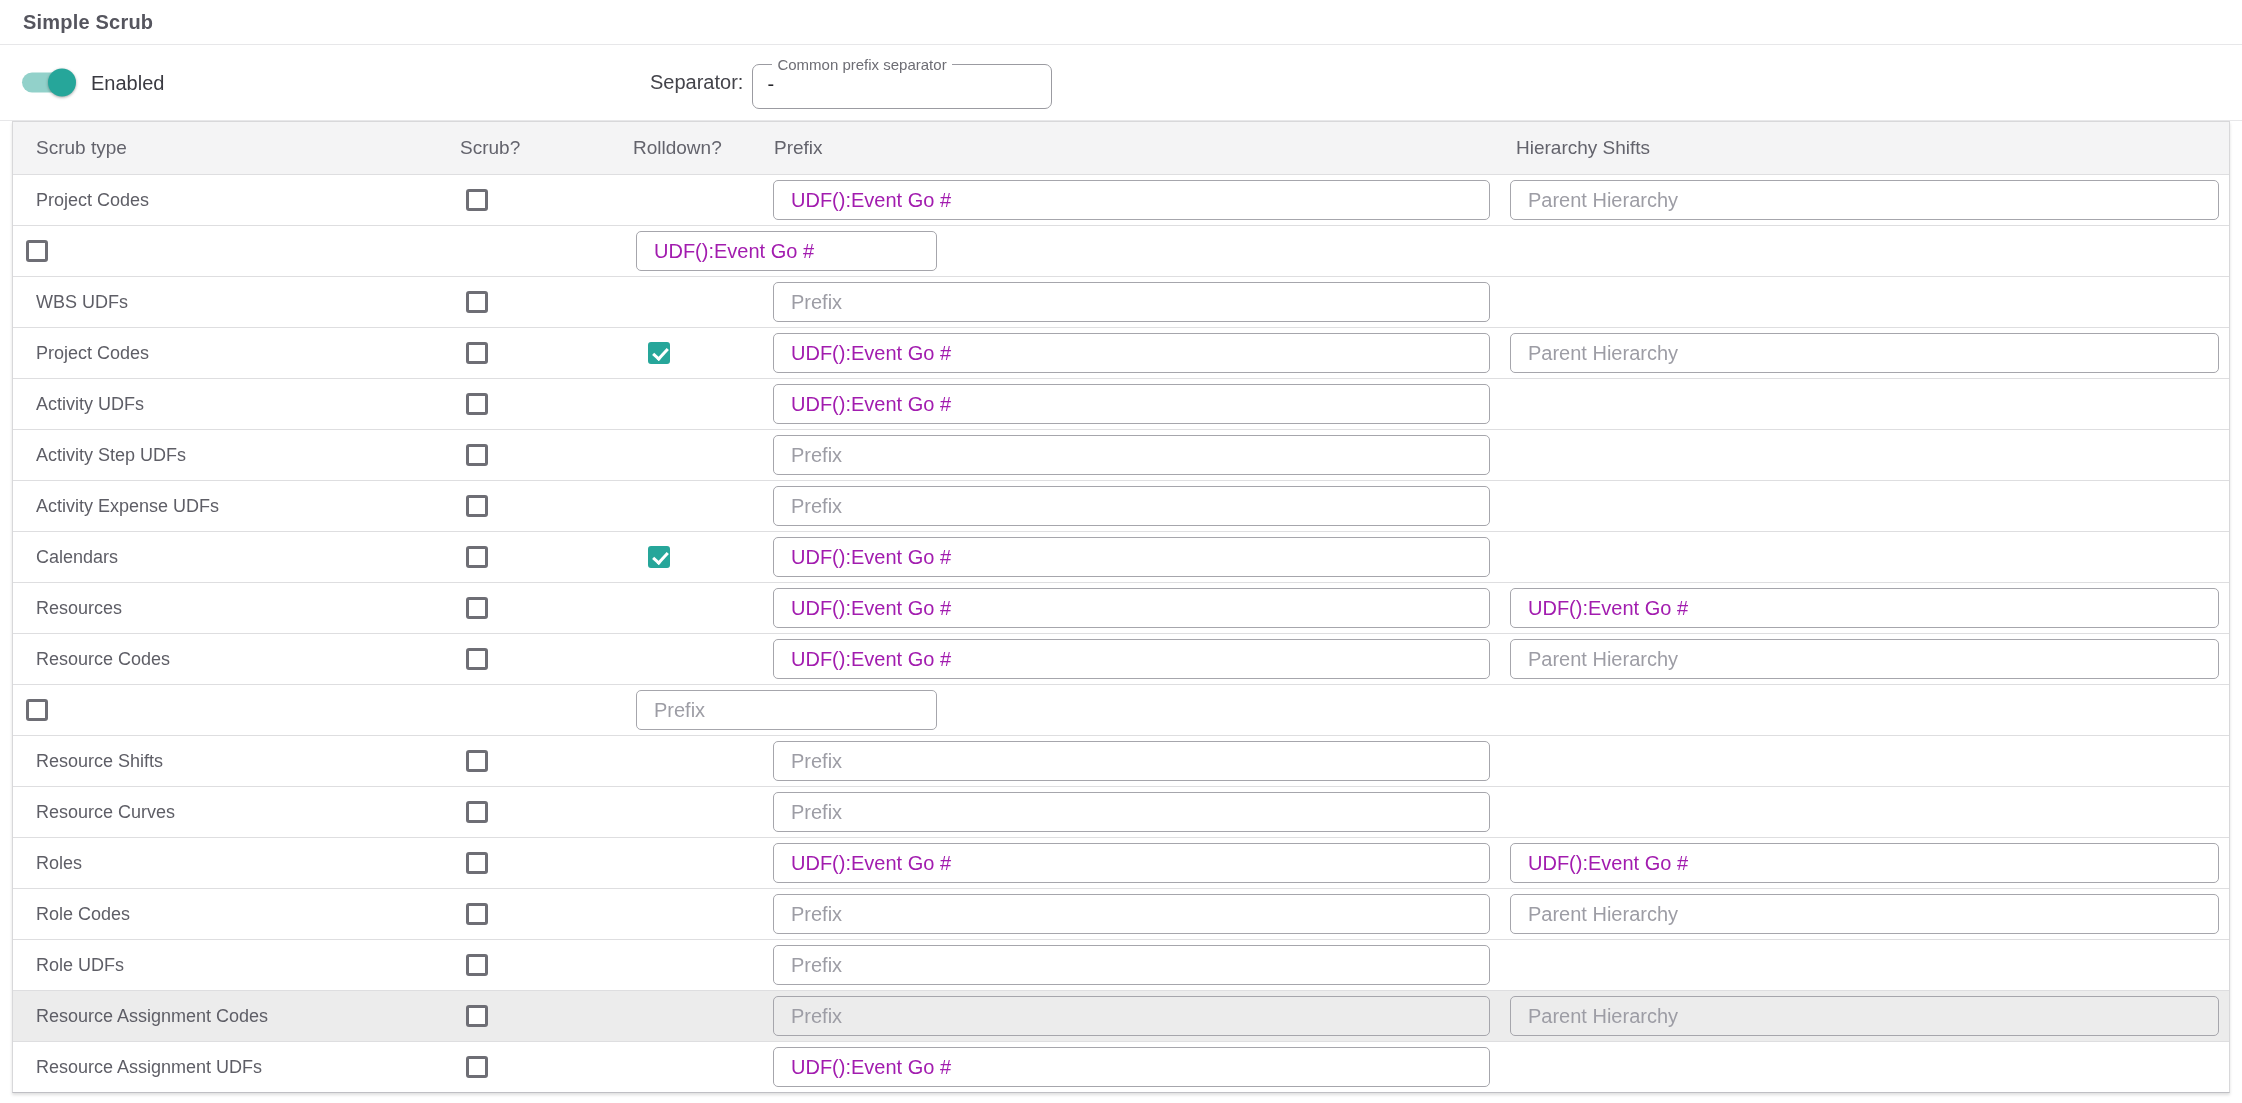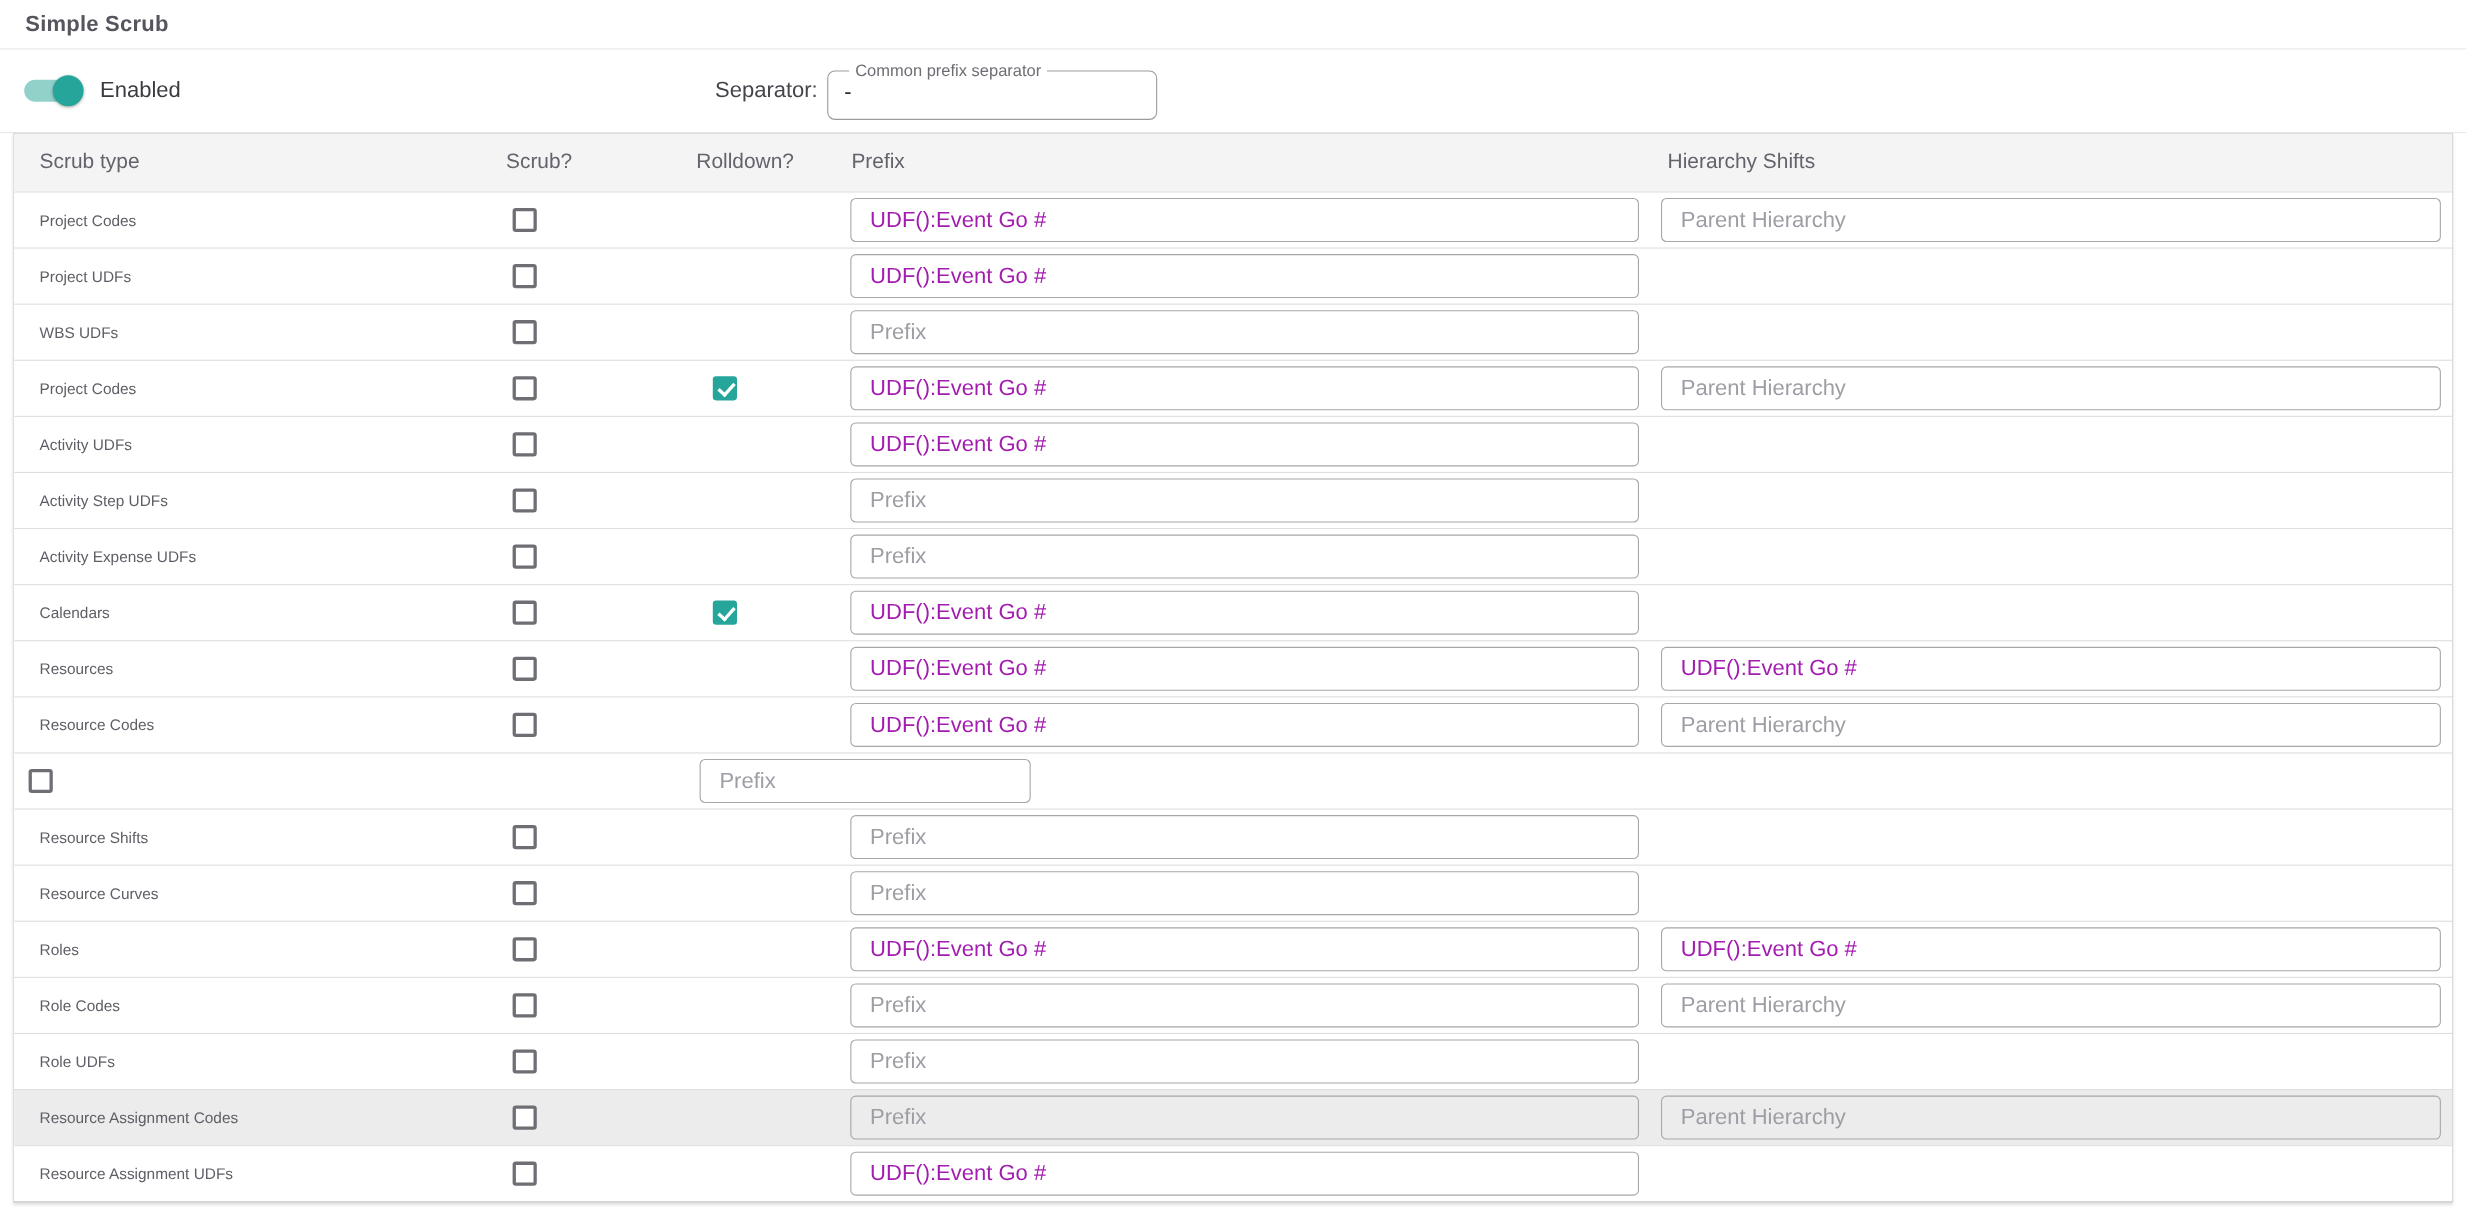--- a/index.html
+++ b/index.html
@@ -66,21 +66,21 @@
   .h-type{padding-left:23px;}
   .h-scrub{padding-left:7px;}
   .h-roll{padding-left:7px;}
   .h-prefix{padding-left:11px;}
   .h-hier{padding-left:16px;}
 
   .trow{height:50px;border-top:1px solid #dedee0;background:#fff;}
   .trow.highlighted{background:#ececec;}
   .cell{display:flex;align-items:center;height:100%;}
   .c-type{padding-left:23px;}
-  .row-label{font-size:14px;color:#5e5e66;}
+  .row-label{font-size:18px;color:#5e5e66;}
   .c-scrub{padding-left:13px;}
   .c-roll{padding-left:22px;}
 
   .checkbox{
     width:22px;height:22px;box-sizing:border-box;border:3px solid #6e6e75;
     border-radius:3px;background:#fff;position:relative;cursor:pointer;flex:none;
   }
   .checkbox.checked{background:#26a69a;border-color:#26a69a;}
   .checkbox.checked::after{
     content:"";position:absolute;left:5px;top:0px;width:6px;height:12px;
@@ -138,23 +138,20 @@
         </div>
         <div class="cell c-roll"></div>
         <div class="cell c-prefix">
           <input class="text-input" type="text" placeholder="Prefix" value="UDF():Event Go #" style="">
         </div>
         <div class="cell c-hier">
           <input class="text-input" type="text" placeholder="Parent Hierarchy" style="">
         </div>
       </div>
       <div class="trow">
-        <div class="cell c-type">
-          <span class="row-label">Project UDFs</span>
-        </div>
         <div class="cell c-scrub">
           <div class="checkbox"></div>
         </div>
         <div class="cell c-roll"></div>
         <div class="cell c-prefix">
           <input class="text-input" type="text" placeholder="Prefix" value="UDF():Event Go #" style="">
         </div>
         <div class="cell c-hier"></div>
       </div>
       <div class="trow">

